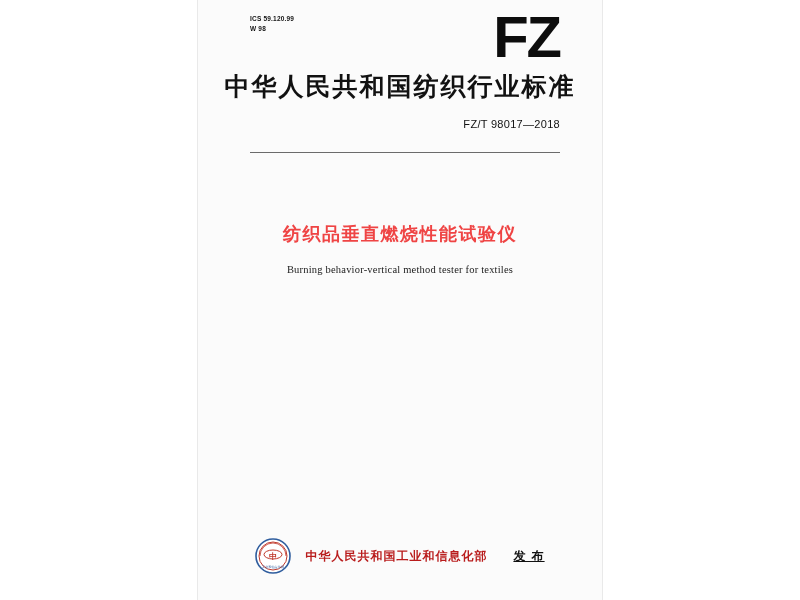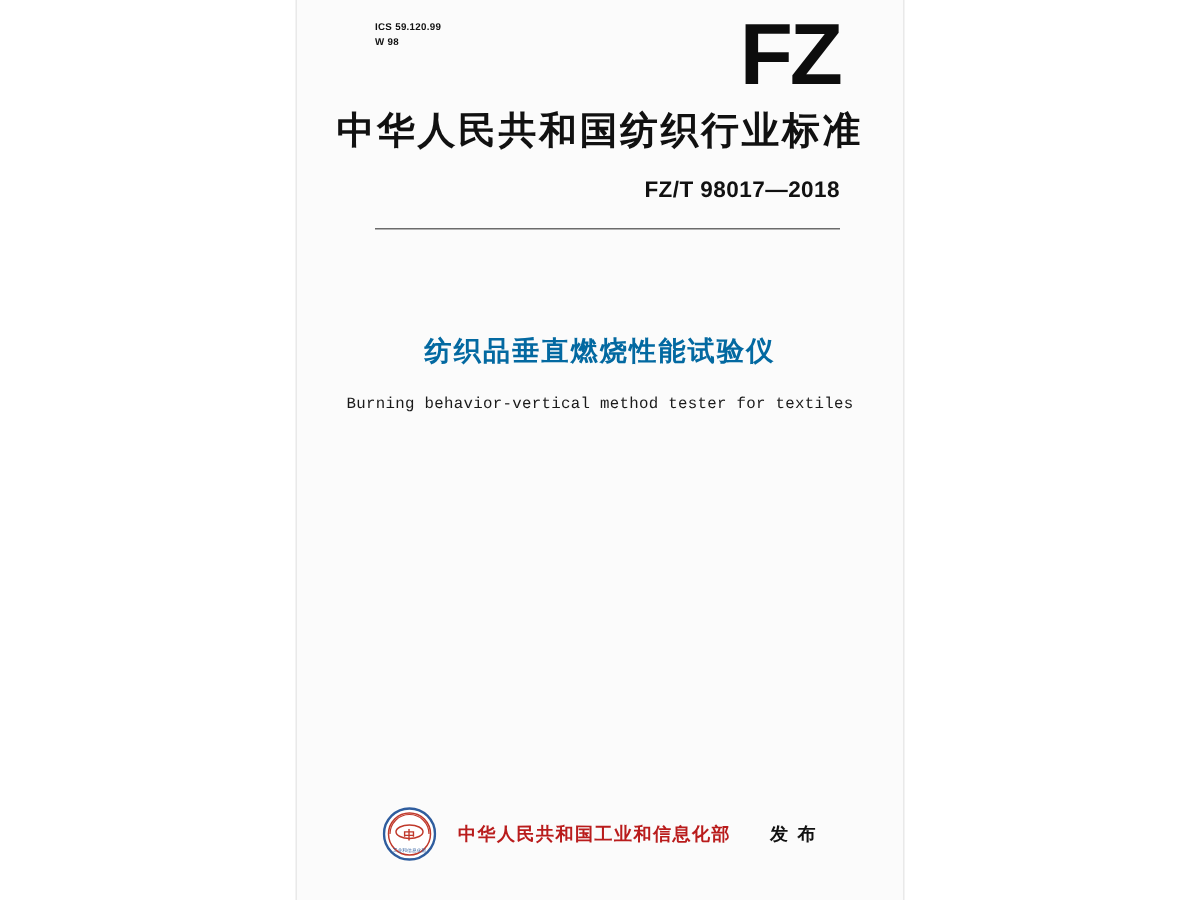--- a/index.html
+++ b/index.html
@@ -61,22 +61,22 @@
     font-family: Liberation Serif, serif;
     font-size: 25px;
     font-weight: bold;
     letter-spacing: 2px;
     color: #111;
   }
   .std-code {
     position: absolute;
     right: 42px;
     top: 118px;
-    font-size: 15px;
-    font-weight: bold;
+    font-size: 11px;
+    font-weight: normal;
     color: #111;
     letter-spacing: 0.3px;
     text-align: center;
   }
   .rule {
     position: absolute;
     left: 52px;
     right: 42px;
     top: 152px;
     border-top: 1px solid #6b6b6b;
@@ -84,29 +84,29 @@
   .doc-title-cn {
     position: absolute;
     left: 0;
     right: 0;
     top: 222px;
     text-align: center;
     font-family: "DejaVu Sans", sans-serif;
     font-size: 18px;
     font-weight: bold;
     letter-spacing: 1.5px;
-    color: #0369a1;
+    color: #ef4444;
   }
   .doc-title-en {
     position: absolute;
     left: 0;
     right: 0;
     top: 264px;
     text-align: center;
-    font-family: Liberation Mono, monospace;
+    font-family: Liberation Serif, serif;
     font-size: 10.5px;
     color: #1a1a1a;
     letter-spacing: 0.2px;
   }
   .dates {
     position: absolute;
     left: 52px;
     right: 42px;
     top: 498px;
     display: flex;
@@ -140,20 +140,21 @@
     white-space: nowrap;
   }
   .issuer-publish {
     font-family: "DejaVu Sans", sans-serif;
     font-size: 12px;
     font-weight: bold;
     color: #111;
     letter-spacing: 1px;
     margin-left: 26px;
     white-space: nowrap;
+    text-decoration: underline;
   }
 </style>
 </head>
 <body>
 
 <div class="page">
   <div class="sheet">
 
     <div class="ics-block">
       <div>ICS 59.120.99</div>

